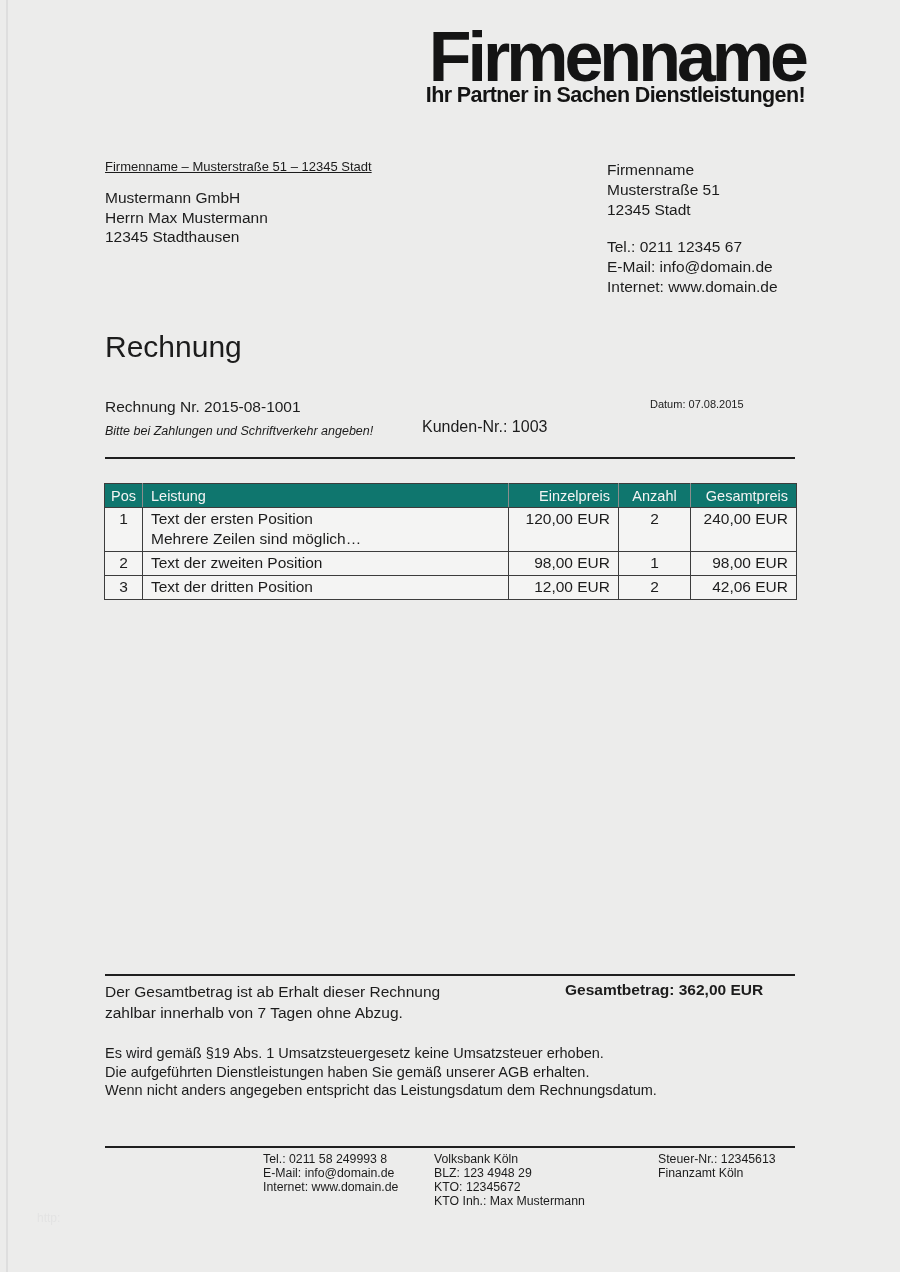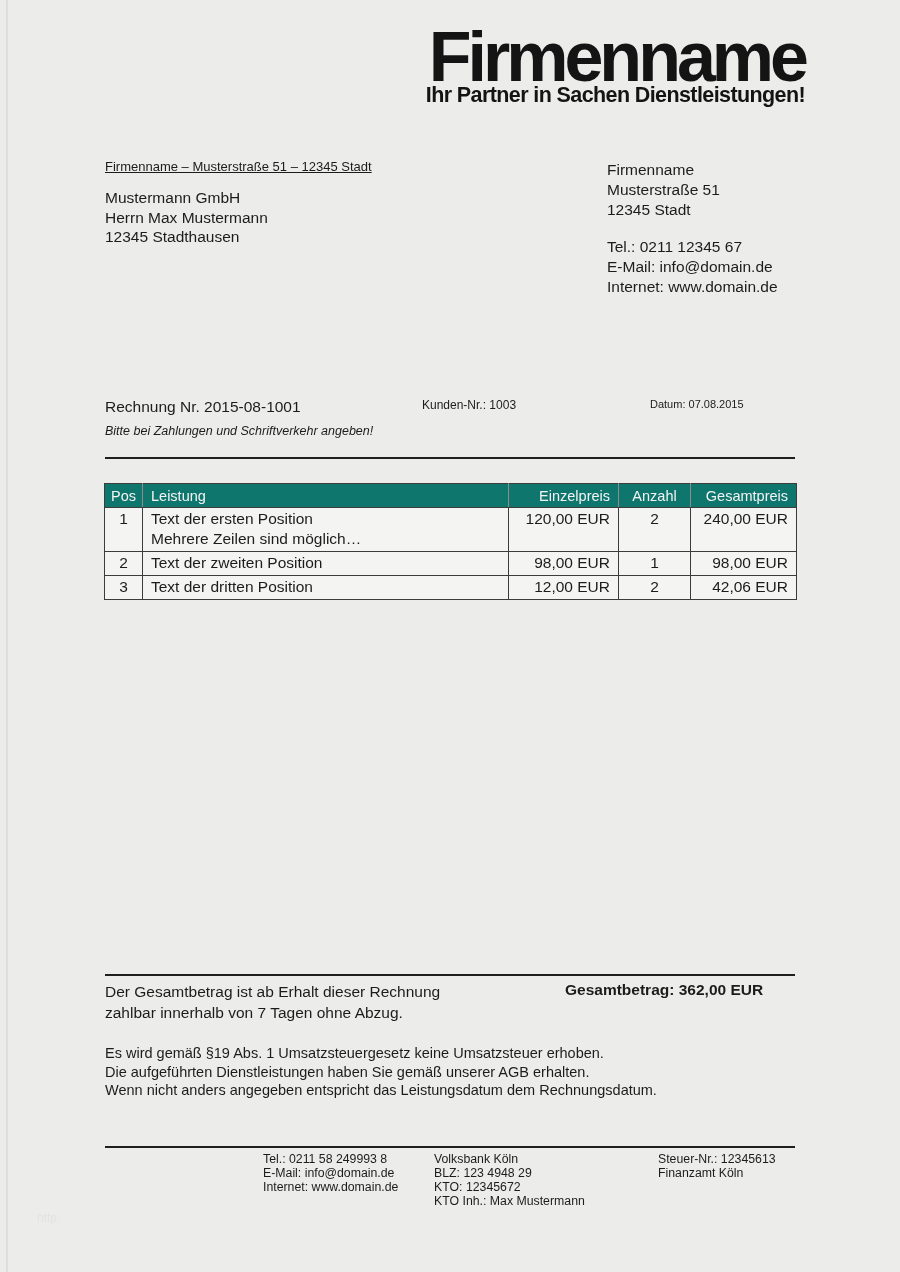--- a/index.html
+++ b/index.html
@@ -21,21 +21,21 @@
     text-decoration:underline; white-space:nowrap; }
   .recipient { position:absolute; left:105px; top:188px; font-size:15.5px;
     line-height:19.5px; }
   .company-info { position:absolute; left:607px; top:160px; font-size:15.5px;
     line-height:20px; }
   .company-info .gap { height:17px; }
   
   .doc-title { position:absolute; left:105px; top:330px; font-size:30px;
     font-weight:normal; }
   .meta-number { position:absolute; left:105px; top:398px; font-size:15.5px; }
-  .meta-customer { position:absolute; left:422px; top:398px; font-size:12px; }
+  .meta-customer { position:absolute; left:422px; top:418px; font-size:16px; }
   .meta-date { position:absolute; left:650px; top:398px; font-size:11px;text-align:right; }
   .meta-note { position:absolute; left:105px; top:424px; font-size:12.5px;
     font-style:italic; }
   .rule { position:absolute; left:105px; width:690px; background:#1f1f1f; }
   .rule-top { top:457px; height:2px; }
   .rule-total { top:974px; height:2px; }
   .rule-footer { top:1146px; height:2px; }
   
   table.items { position:absolute; left:104px; top:483px; width:692px;
     border-collapse:collapse; table-layout:fixed; font-size:15.5px; }
@@ -94,20 +94,21 @@
   <div class="company-info">
     <div>Firmenname</div>
     <div>Musterstraße 51</div>
     <div>12345 Stadt</div>
     <div class="gap"></div>
     <div>Tel.: 0211 12345 67</div>
     <div>E-Mail: info@domain.de</div>
     <div>Internet: www.domain.de</div>
   </div>
 
+  <div class="doc-title">Rechnung</div>
   <div class="meta-number">Rechnung Nr. 2015-08-1001</div>
   <div class="meta-customer">Kunden-Nr.: 1003</div>
   <div class="meta-date">Datum: 07.08.2015</div>
   <div class="meta-note">Bitte bei Zahlungen und Schriftverkehr angeben!</div>
 
   <div class="rule rule-top"></div>
 
   <table class="items">
     <colgroup>
       <col class="col-pos">

